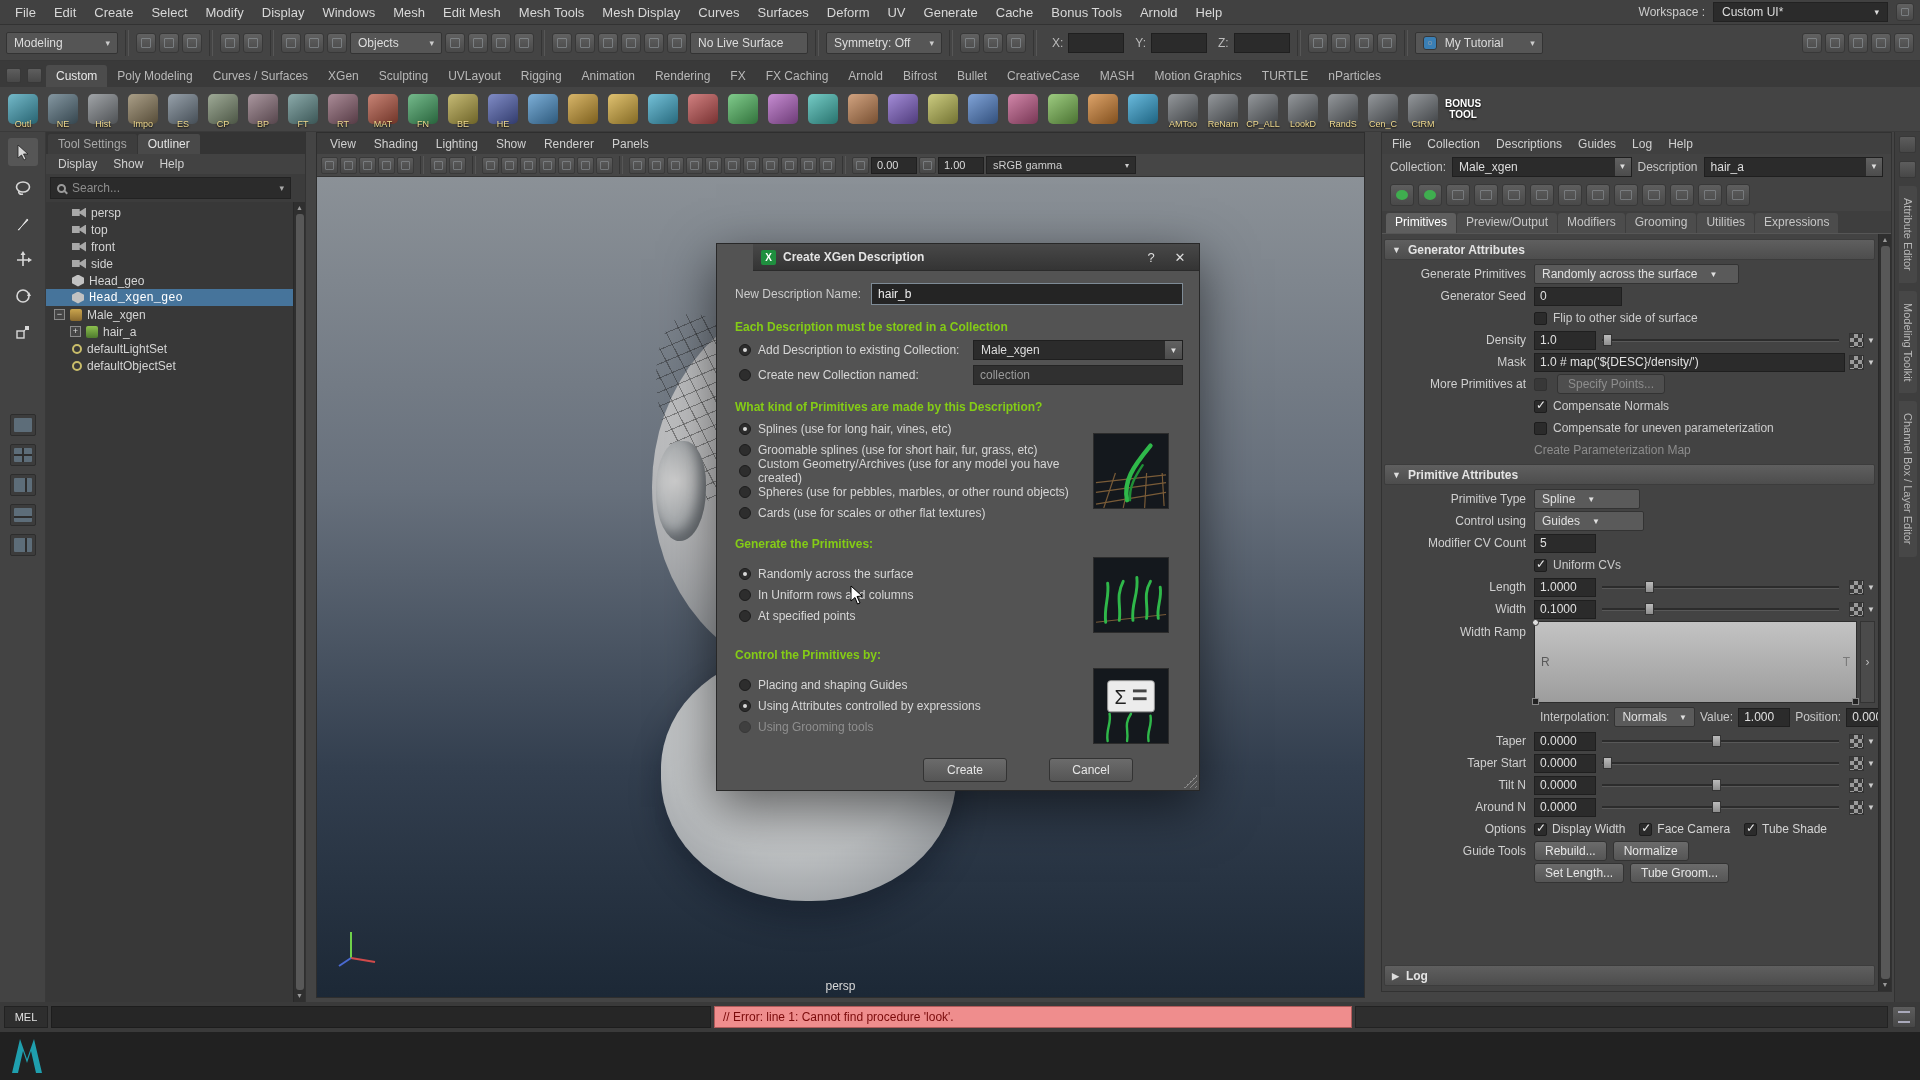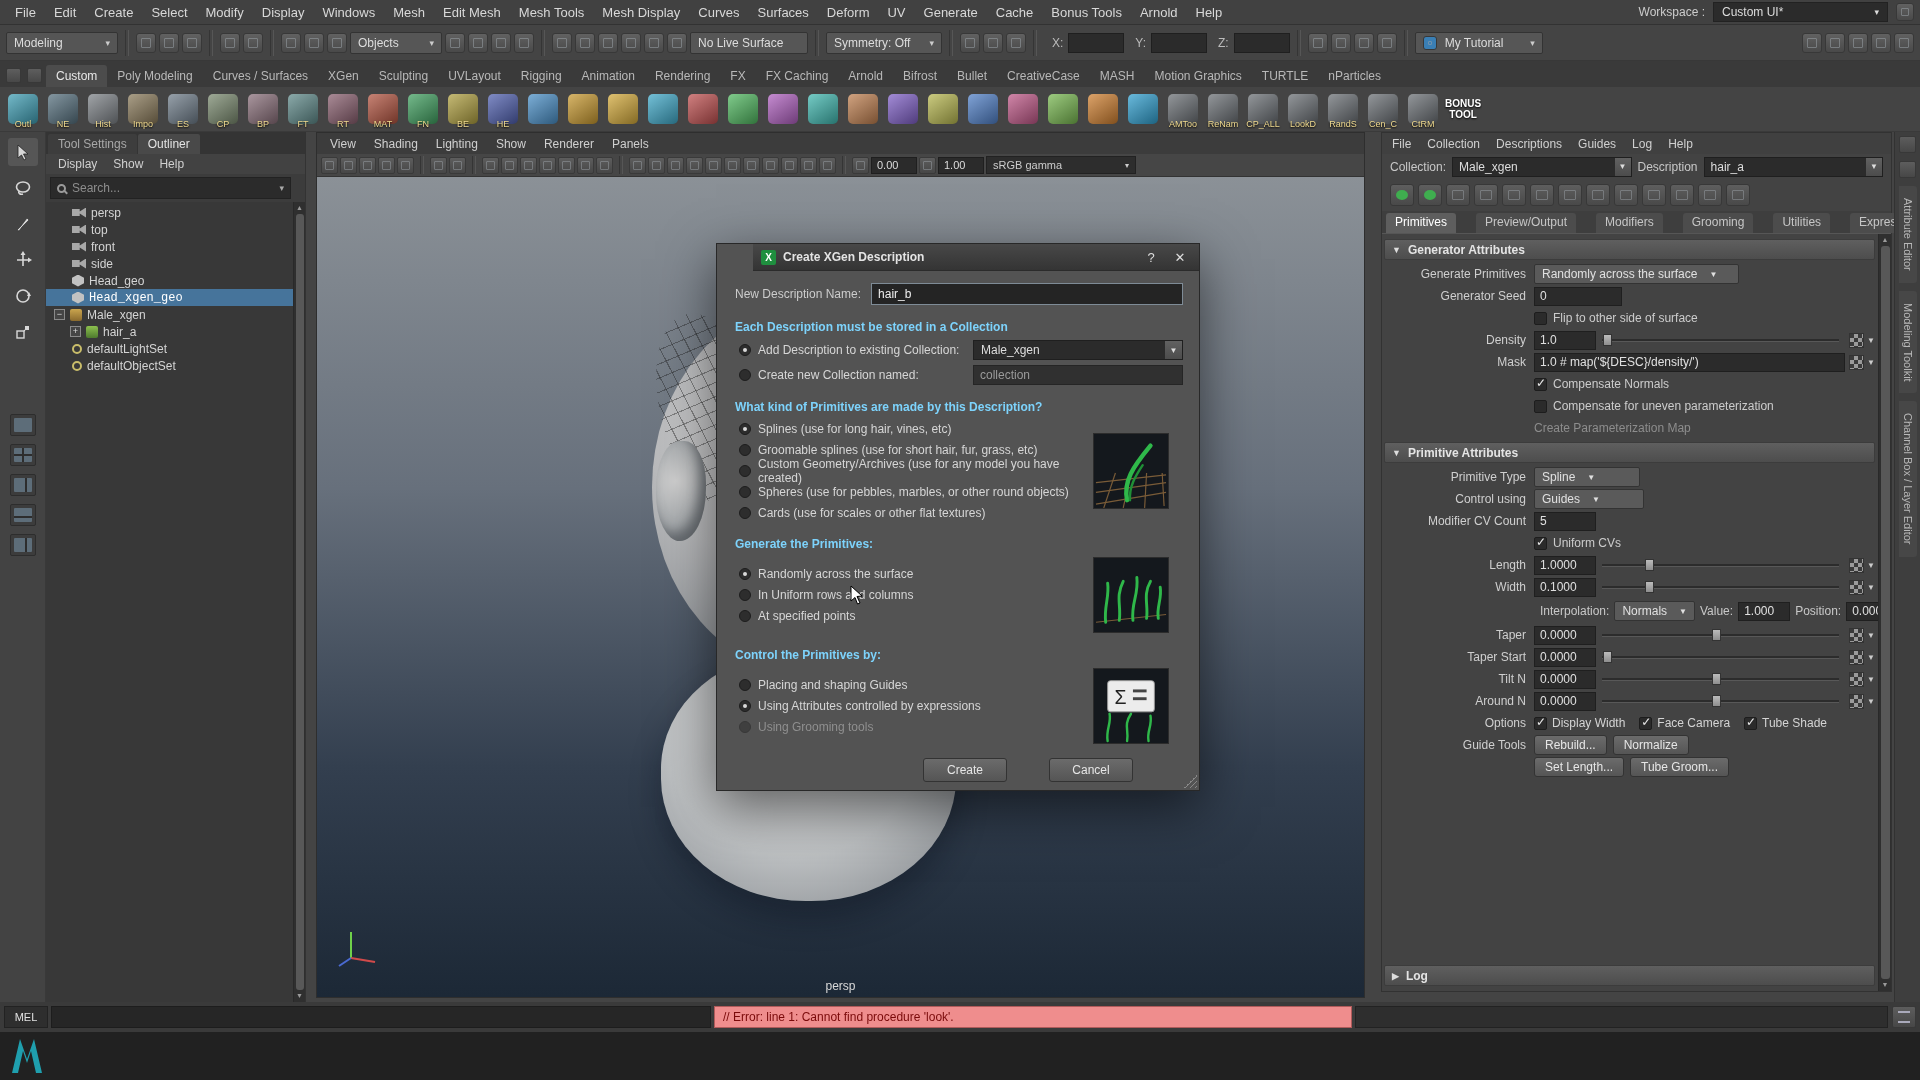--- a/index.html
+++ b/index.html
@@ -113,21 +113,21 @@
   #dialog { position:absolute; left:716px; top:243px; width:484px; height:548px; background:#535353; border:1px solid #282828; box-shadow:0 16px 50px rgba(0,0,0,.55); z-index:40; display:flex; flex-direction:column; }
   .dlg-title { height:27px; background:linear-gradient(#484848,#343434); border-bottom:1px solid #2b2b2b; display:flex; align-items:center; gap:7px; padding:0 8px; flex:none;margin-left:36px; }
   .xg-logo { width:15px; height:15px; border-radius:2px; background:#1f8f3f; position:relative; flex:none; }
   .xg-logo::after { content:'X'; position:absolute; inset:0; display:flex; align-items:center; justify-content:center; color:#fff; font-size:10px; font-weight:bold; }
   .dlg-title .t { font-weight:bold; color:#e4e4e4; }
   .wbtn { width:22px; height:18px; display:flex; align-items:center; justify-content:center; color:#ddd; font-size:13px; }
   .wbtn.first { margin-left:auto; }
   .dlg-body { flex:1; padding:12px 16px 0 18px; display:flex; flex-direction:column; position:relative; }
   .dlg-row-name { display:flex; align-items:center; gap:10px; }
   .dlg-row-name input { flex:1; height:22px; background:#242424; border:1px solid #7e8b96; color:#eee; padding:0 6px; font:12px "Liberation Sans",sans-serif; }
-  .dlg-h { font-weight:bold; color:#7dd3fc; margin:15px 0 6px; }
+  .dlg-h { font-weight:bold; color:#84cc16; margin:15px 0 6px; }
   .optgrid { display:grid; grid-template-columns:1fr 210px; row-gap:5px; align-items:center; padding-left:4px; }
   .opt { display:flex; align-items:center; gap:7px; color:#d6d6d6; height:18px; }
   .opt.dis { color:#8f8f8f; }
   .opt.dis .radio { opacity:.5; }
   .colset { height:20px; background:#2b2b2b; border:1px solid #1f1f1f; display:flex; align-items:center; padding-left:7px; color:#ddd; }
   .colset .arrbox { margin-left:auto; width:17px; height:100%; background:linear-gradient(#616161,#4c4c4c); display:flex; align-items:center; justify-content:center; font-size:8px; color:#ddd; }
   .colinput { height:20px; width:100%; background:#303030; border:1px solid #252525; color:#9a9a9a; padding:0 6px; font:12px "Liberation Sans",sans-serif; }
   .optimg-row { display:flex; align-items:center; }
   .optcol { flex:1; display:flex; flex-direction:column; gap:3px; padding-left:4px; }
   .dlg-img { width:76px; height:76px; border:1px solid #2c2c2c; flex:none; margin:0 14px 0 8px; background:#14181d; }
@@ -142,21 +142,21 @@
   .xg-menus { height:21px; display:flex; align-items:center; padding-left:2px; background:#404040; }
   .xg-menu { padding:0 8px; color:#d0d0d0; }
   .xg-colrow { height:25px; display:flex; align-items:center; gap:6px; padding:0 8px; }
   .xg-colrow .lab { color:#c8c8c8; flex:none; }
   .hdd { flex:1; height:20px; background:#2b2b2b; border:1px solid #1f1f1f; display:flex; align-items:center; padding-left:6px; color:#ddd; }
   .hdd .arrbox { margin-left:auto; width:16px; height:100%; background:linear-gradient(#616161,#4c4c4c); display:flex; align-items:center; justify-content:center; font-size:8px; }
   .xg-iconsrow { height:32px; display:flex; align-items:center; gap:4px; padding:0 8px; }
   .xicon { width:24px; height:22px; border-radius:3px; background:linear-gradient(#5e5e5e,#494949); border:1px solid #383838; position:relative; flex:none; }
   .xicon.green::after { content:''; position:absolute; inset:5px; border-radius:50%; background:#3fae4f; }
   .xicon.plain::after { content:''; position:absolute; inset:5px; border:1px solid #9aa0a6; opacity:.5; border-radius:1px; }
-  .xg-tabs { height:23px; display:flex; gap:20px; padding:2px 4px 0; background:#3e3e3e; border-bottom:1px solid #565656; }
+  .xg-tabs { height:23px; display:flex; gap:1px; padding:2px 4px 0; background:#3e3e3e; border-bottom:1px solid #565656; }
   .xg-tab { padding:2px 9px; background:#4c4c4c; color:#c6c6c6; border-radius:3px 3px 0 0; }
   .xg-tab:first-child { background:#5e5e5e; color:#fff; }
   .xg-body { flex:1; position:relative; padding:2px 16px 2px 2px; display:flex; flex-direction:column; overflow:hidden; }
   .sect { height:21px; background:linear-gradient(#5f5f5f,#4d4d4d); border:1px solid #3c3c3c; border-radius:2px; display:flex; align-items:center; gap:7px; padding-left:7px; font-weight:bold; color:#e4e4e4; margin:3px 0; flex:none; }
   .sect .tri { font-size:9px; color:#ddd; }
   .xrow { min-height:22px; display:flex; align-items:center; padding:1px 0; }
   .xlabel { width:150px; text-align:right; padding-right:8px; color:#cfcfcf; flex:none; }
   .wdd { height:20px; background:#5a5a5a; border:1px solid #333; border-radius:2px; display:flex; align-items:center; padding:0 7px; color:#e0e0e0; }
   .wdd .arr { margin-left:12px; font-size:8px; }
   .w200 { width:205px; } .w120 { width:106px; } .w110 { width:110px; }
@@ -916,20 +916,25 @@
         <span class="xlabel">Mask</span>
         <div class="val grow">
             <span>1.0 # map('${DESC}/density/')</span>
           </div>
         <div class="mapbtns">
             <span class="mapbtn"></span>
             <span class="mna">▼</span>
           </div>
       </div>
       <div class="xrow">
+        <span class="xlabel dim">More Primitives at</span>
+        <span class="cb dimcb"></span>
+        <span class="btn small dis" style="margin-left:10px">Specify Points...</span>
+      </div>
+      <div class="xrow">
         <span class="xlabel"></span>
         <span class="cb on"></span>
         <span style="margin-left:6px">Compensate Normals</span>
       </div>
       <div class="xrow">
         <span class="xlabel"></span>
         <span class="cb"></span>
         <span style="margin-left:6px">Compensate for uneven parameterization</span>
       </div>
       <div class="xrow">
@@ -991,20 +996,33 @@
           <div class="slider">
               <span class="handle" style="--pos: 0.2;"></span>
             </div>
           <div class="mapbtns">
               <span class="mapbtn"></span>
               <span class="mna">▼</span>
             </div>
         </div>
         </div>
 
+      <div class="xrow ramp-row">
+        <span class="xlabel" style="padding-top:4px">Width Ramp</span>
+        <div class="ramp-wrap">
+          <div class="ramp">
+            <span class="dotTL"></span>
+            <span class="sqBL"></span>
+            <span class="sqBR"></span>
+            <span class="rl">R</span>
+            <span class="rr">T</span>
+          </div>
+          <div class="ramp-side">›</div>
+        </div>
+      </div>
       <div class="interp">
         <span class="ilab">Interpolation:</span>
         <div class="wdd" style="width:82px">
           <span>Normals</span>
           <span class="arr">▼</span>
         </div>
         <span class="ilab">Value:</span>
         <div class="val" style="width:52px">
             <span>1.000</span>
           </div>

